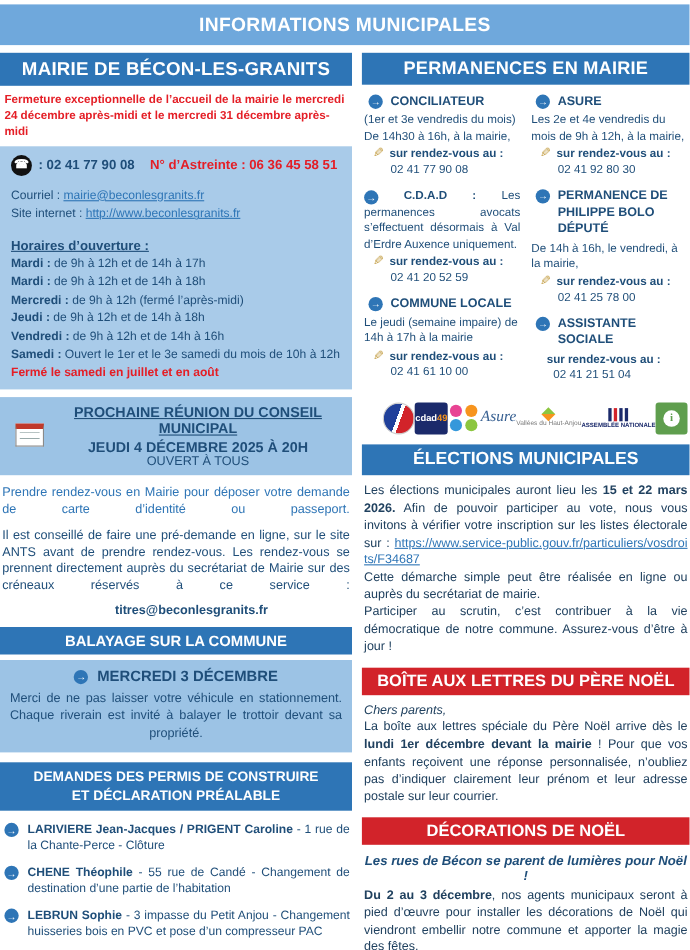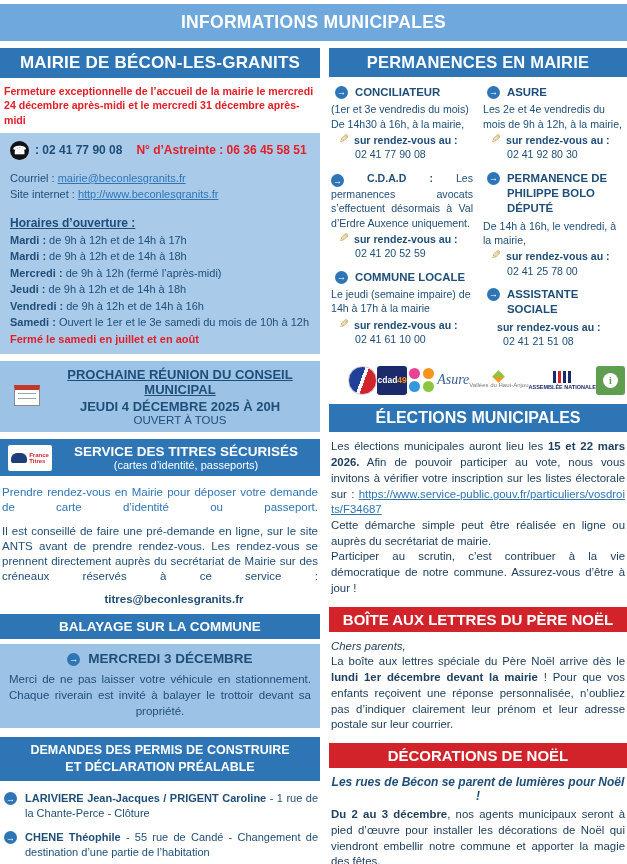--- a/index.html
+++ b/index.html
@@ -156,33 +156,20 @@
         <div class="closed-summer">Fermé le samedi en juillet et en août</div>
       </div>
 
       <div class="lightbox2 council">
         <span class="calendar-icon"></span>
         <div class="council-title">PROCHAINE RÉUNION DU CONSEIL MUNICIPAL</div>
         <div class="council-date">JEUDI 4 DÉCEMBRE 2025 À 20H</div>
         <div class="council-open">OUVERT À TOUS</div>
       </div>
 
-      <div class="titres-bar">
-        <span class="ft-logo">
-          <span class="ft-blob"></span>
-          <span class="ft-text">
-            <span>France</span><br>
-            <span>Titres</span>
-          </span>
-        </span>
-        <span class="titres-txt">
-          <div class="titres-title">SERVICE DES TITRES SÉCURISÉS</div>
-          <div class="titres-sub">(cartes d’identité, passeports)</div>
-        </span>
-      </div>
 
       <div class="p-blue">Prendre rendez-vous en Mairie pour déposer votre demande de carte d’identité ou passeport.</div>
       <div class="p-navy">Il est conseillé de faire une pré-demande en ligne, sur le site ANTS avant de prendre rendez-vous. Les rendez-vous se prennent directement auprès du secrétariat de Mairie sur des créneaux réservés à ce service :</div>
       <div class="titres-mail"><a>titres@beconlesgranits.fr</a></div>
 
       <div class="bar-blue balayage-bar">BALAYAGE SUR LA COMMUNE</div>
       <div class="lightbox2 balayage-box">
         <div class="balayage-date">
           <span class="bullet">→</span>
           <span>MERCREDI 3 DÉCEMBRE</span>
@@ -280,21 +267,21 @@
           </div>
 
           <div class="perm-block">
             <div class="perm-title-row">
                 <span class="bullet">→</span>
                 <span class="perm-title">ASSISTANTE SOCIALE</span>
               </div>
             <div class="rdv-row" style="padding-left:14px">
                 <span class="rdv-label">sur rendez-vous au :</span>
               </div>
-            <div class="rdv-phone" style="padding-left:20px">02 41 21 51 08</div>
+            <div class="rdv-phone" style="padding-left:20px">02 41 21 51 04</div>
           </div>
 
         </div>
       </div>
 
       <div class="logos">
         <span class="logo logo-conciliateur"></span>
         <span class="logo logo-cdad">
             <span>cdad</span>
             <span class="orange">49</span>

